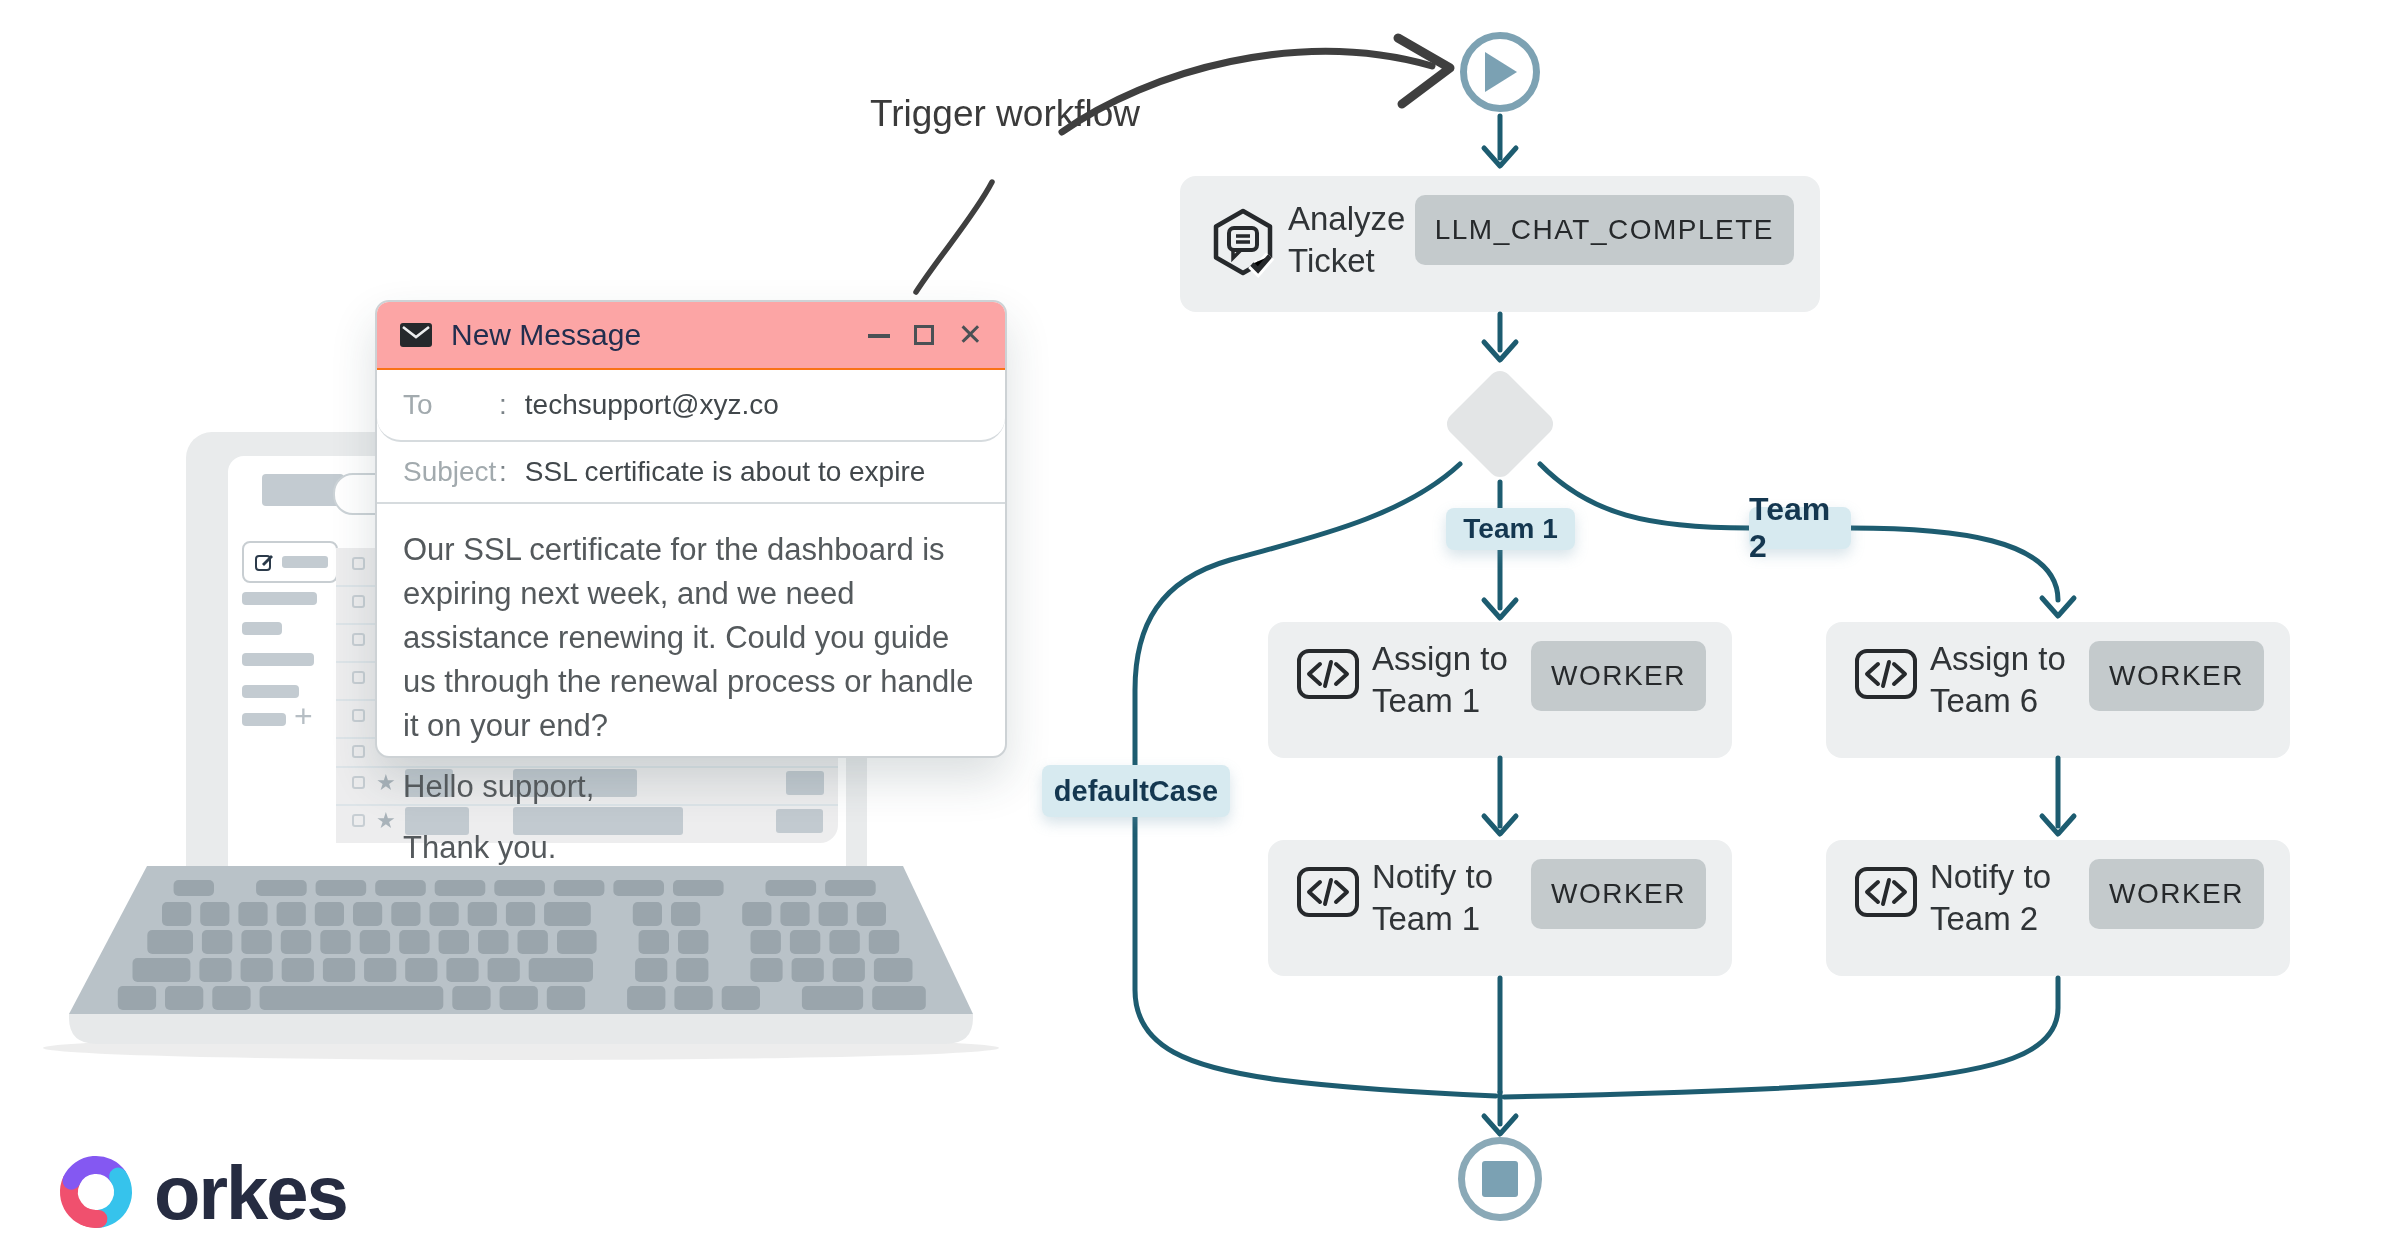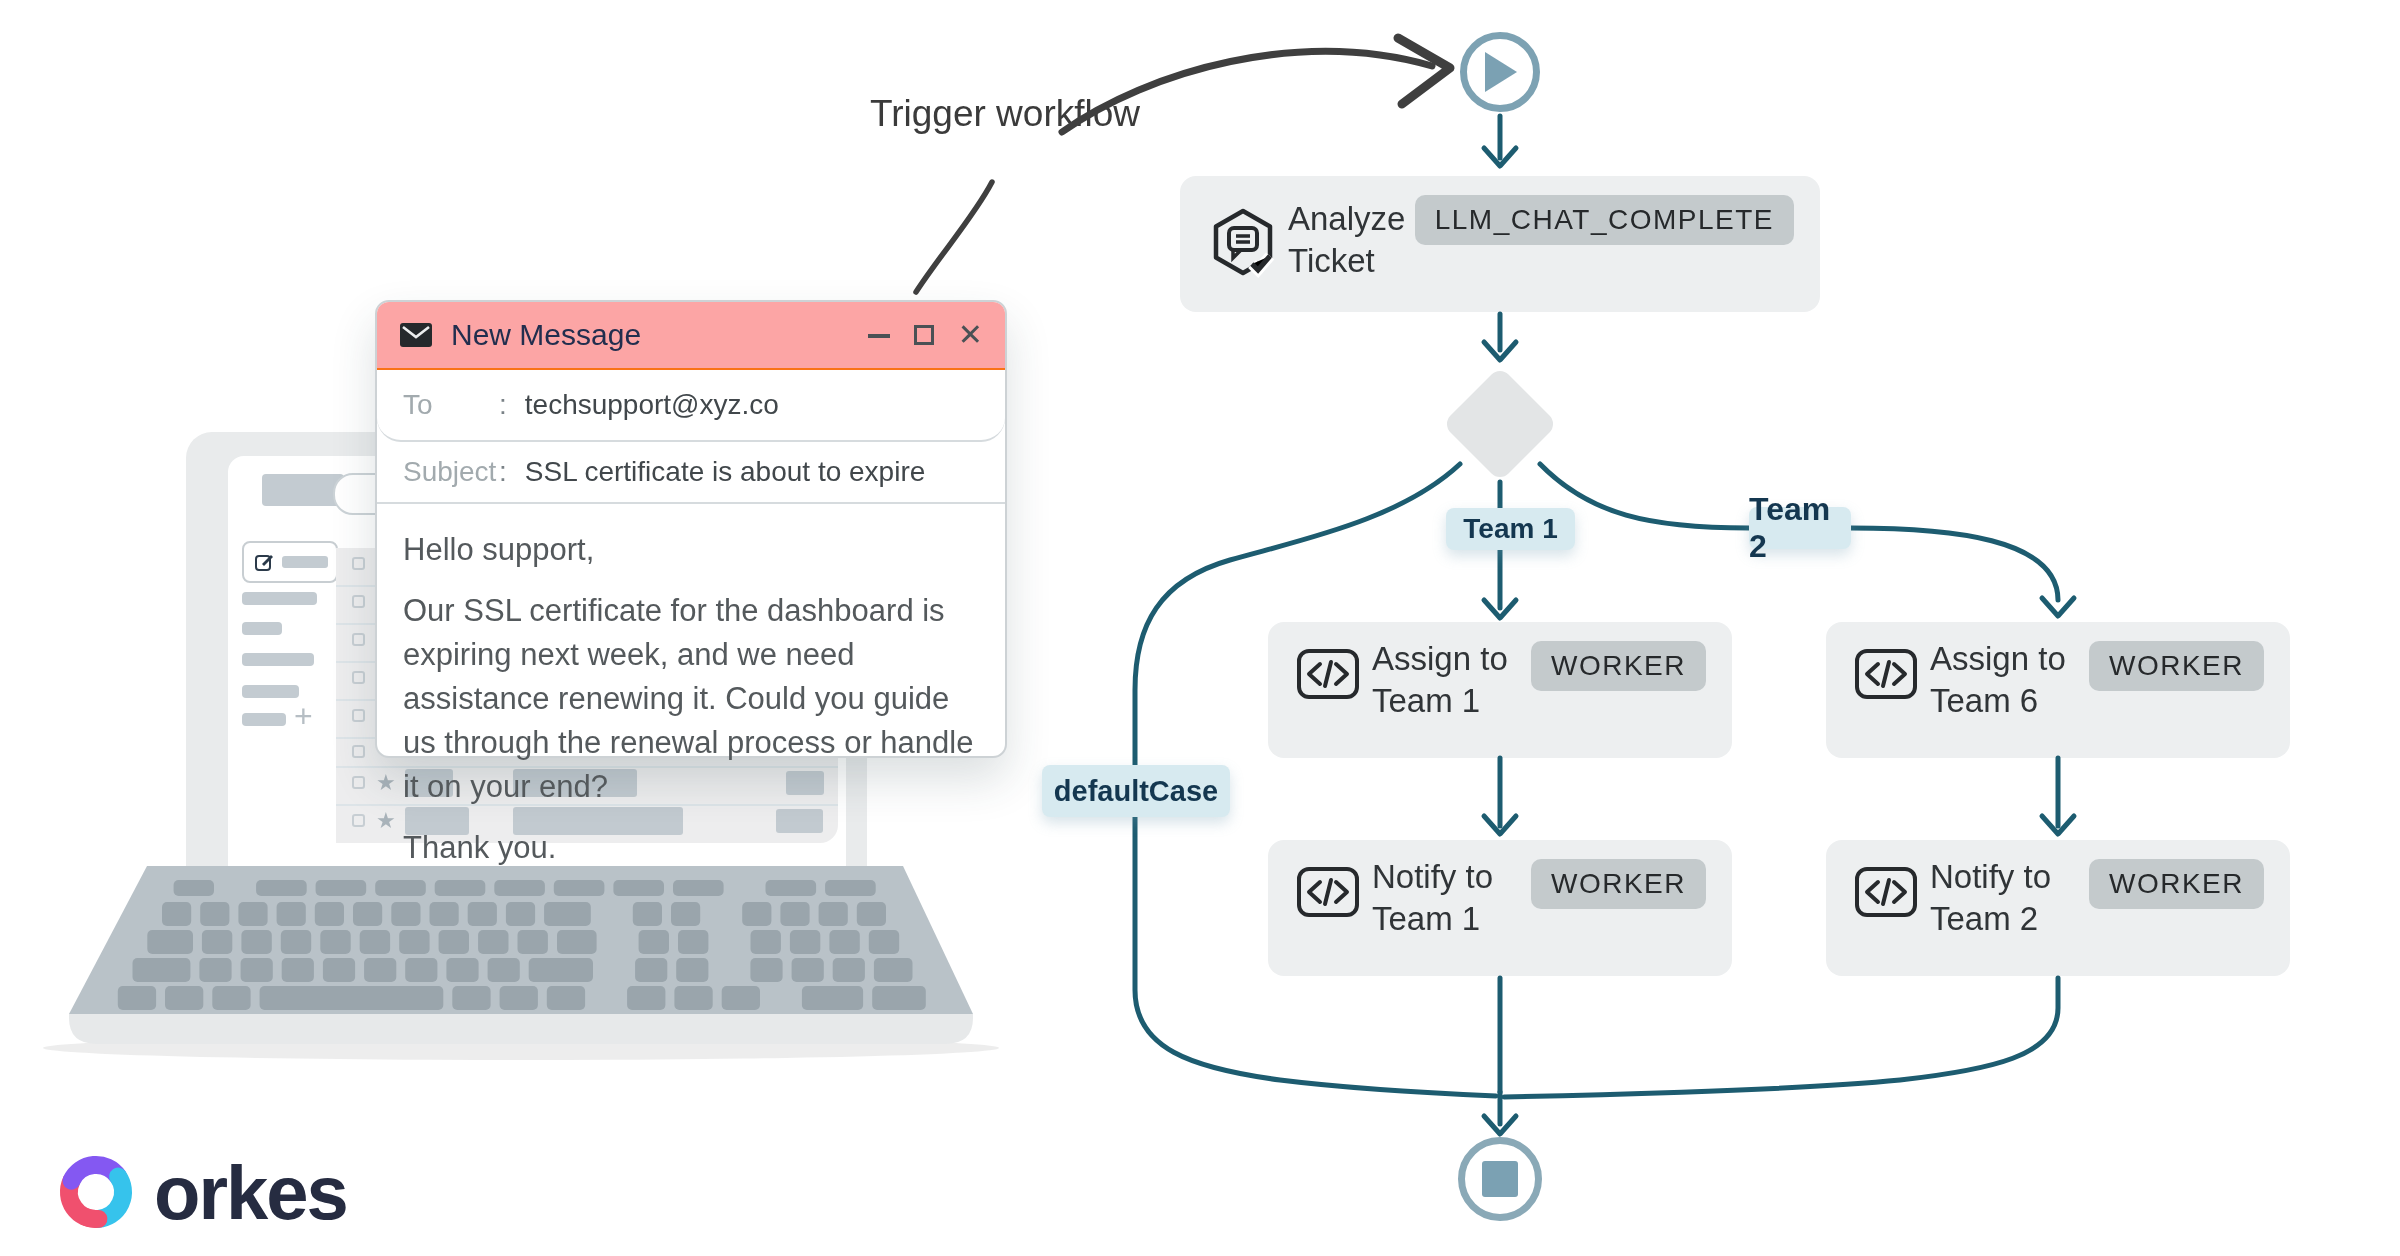--- a/index.html
+++ b/index.html
@@ -46,21 +46,21 @@
   #email-body{padding:24px 26px 0 26px;font-size:31px;color:#54595c;line-height:1.42;}
   #email-body p{margin:0 0 17px 0;}
 
   
   #connector-svg{position:absolute;left:0;top:0;z-index:7;pointer-events:none;}
   .wf-node{background:#edeff0;border-radius:16px;z-index:6;}
   .node-icon{position:absolute;left:28px;top:26px;}
   .node-title{position:absolute;left:104px;top:16px;width:185px;font-size:33px;font-weight:500;
               color:#303437;line-height:1.28;}
   .node-badge{position:absolute;right:26px;top:19px;background:#c4cacc;color:#26292b;border-radius:10px;
-              font-size:28px;font-weight:500;letter-spacing:1.5px;padding:9px 20px;}
+              font-size:28px;font-weight:500;letter-spacing:1.5px;padding:19px 20px;}
   #node-analyze{left:1180px;top:176px;width:640px;height:136px;}
   #analyze-icon{left:30px;top:30px;}
   #analyze-title{left:108px;top:22px;width:170px;}
   .worker-node{width:464px;height:136px;}
   #node-assign1{left:1268px;top:622px;}
   #node-assign2{left:1826px;top:622px;}
   #node-notify1{left:1268px;top:840px;}
   #node-notify2{left:1826px;top:840px;}
   #start-node{left:1460px;top:32px;width:80px;height:80px;border:7px solid #7da2b3;border-radius:50%;
               box-sizing:border-box;background:#fff;z-index:6;display:flex;align-items:center;justify-content:center;}
@@ -235,22 +235,22 @@
       <span class="field-label">To</span>
       <span class="field-colon">:</span>
       <span class="field-value">techsupport@xyz.co</span>
     </div>
     <div class="field-row" id="row-subject">
       <span class="field-label">Subject</span>
       <span class="field-colon">:</span>
       <span class="field-value">SSL certificate is about to expire</span>
     </div>
     <div id="email-body">
+      <p>Our SSL certificate for the dashboard is expiring next week, and we need assistance renewing it. Could you guide us through the renewal process or handle it on your end?</p>
       <p>Hello support,</p>
-      <p>Our SSL certificate for the dashboard is expiring next week, and we need assistance renewing it. Could you guide us through the renewal process or handle it on your end?</p>
       <p>Thank you.</p>
     </div>
   </div>
 
   <div class="abs" id="trigger-label">Trigger workflow</div>
 
   <svg id="connector-svg" width="2400" height="1256">
     <g stroke="#1d5c70" stroke-width="5" fill="none" stroke-linecap="round" stroke-linejoin="round">
       <path d="M 1500 116 V 158"></path>
       <path d="M 1484 148 L 1500 166 L 1516 148"></path>

